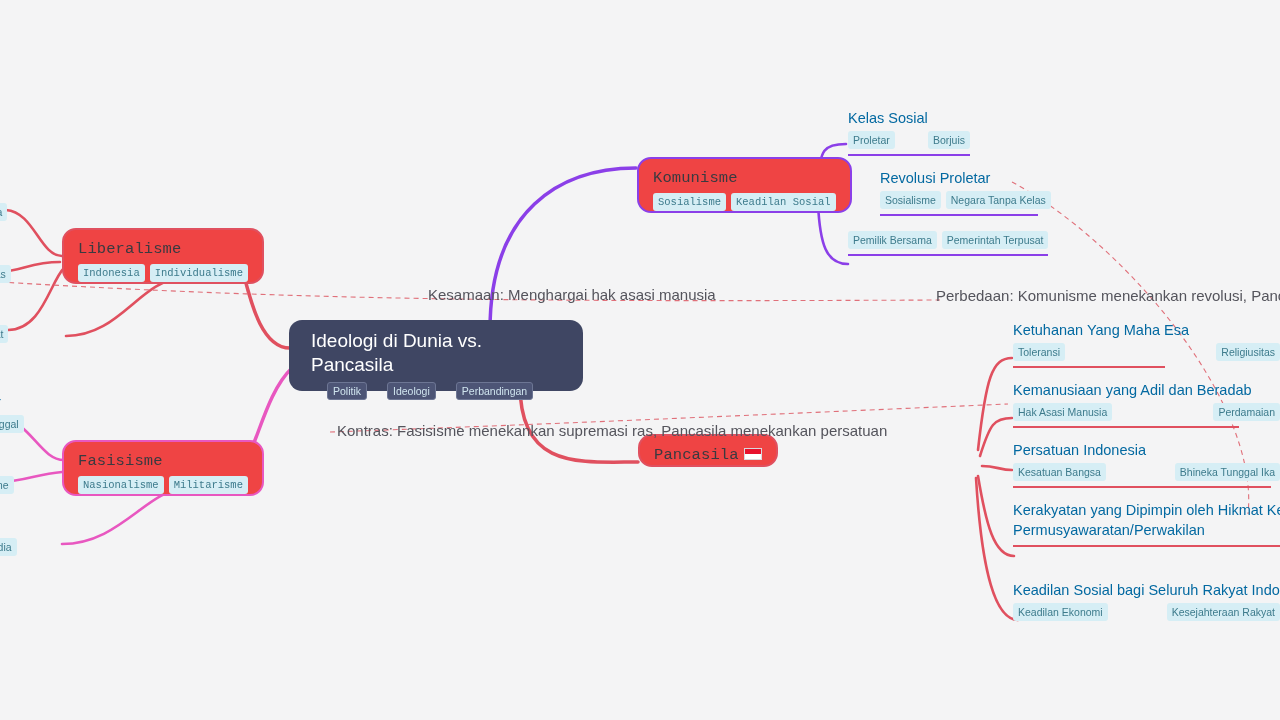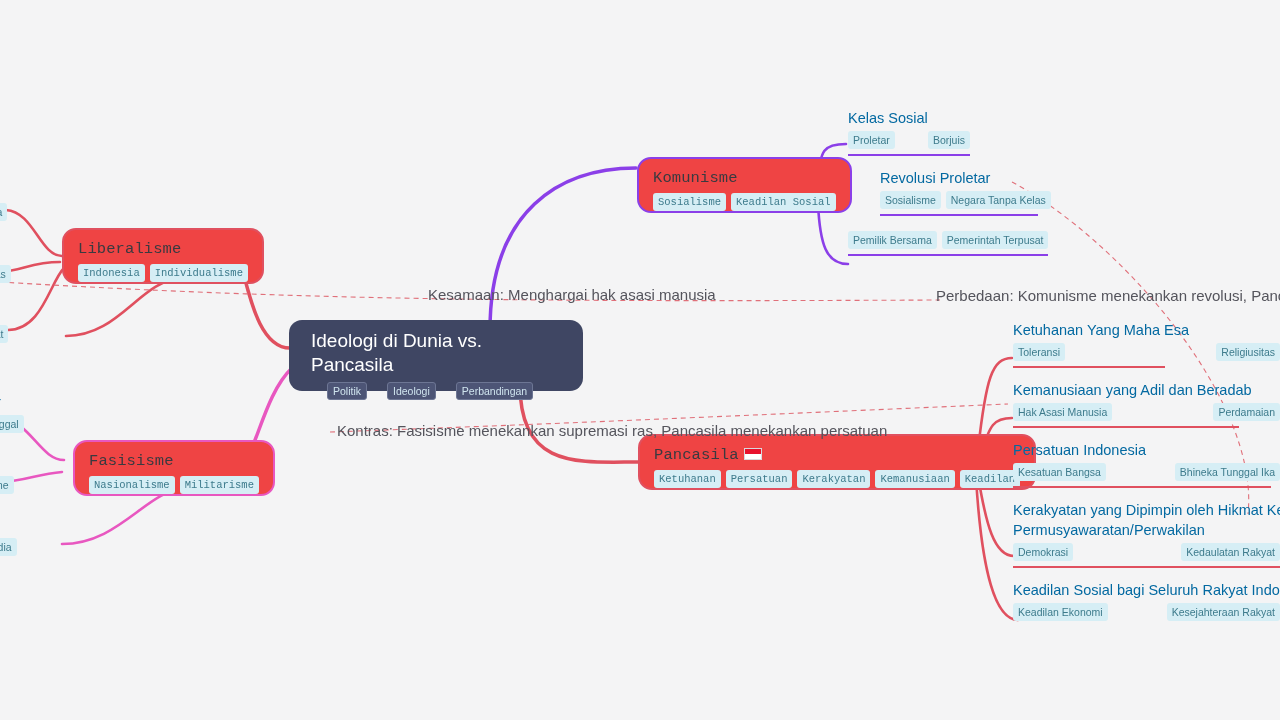--- a/index.html
+++ b/index.html
@@ -187,21 +187,21 @@
     <div class="tags">
       <span class="tag">ebas</span>
     </div>
   </div>
   <div class="leaf" style="left:-22px; top:322px;">
     <div class="tags">
       <span class="tag">apat</span>
     </div>
   </div>
 
-  <div class="card b-pink" style="left:62px; top:440px;margin-left:11px;">
+  <div class="card b-pink" style="left:62px; top:440px;">
     <div class="ttl">Fasisisme</div>
     <div class="tags">
       <span class="tag">Nasionalisme</span>
       <span class="tag">Militarisme</span>
     </div>
   </div>
 
   <div class="leaf" style="left:-12px; top:392px;">
     <div class="ttl">or</div>
     <div class="tags">
@@ -216,27 +216,20 @@
   <div class="leaf" style="left:-22px; top:535px;">
     <div class="tags">
       <span class="tag">Media</span>
     </div>
   </div>
 
   <div class="card b-red" style="left:638px; top:434px;">
     <div class="ttl">
       <span>Pancasila</span><span class="flag"><i class="t"></i><i class="b"></i></span>
     </div>
-    <div class="tags">
-      <span class="tag">Ketuhanan</span>
-      <span class="tag">Persatuan</span>
-      <span class="tag">Kerakyatan</span>
-      <span class="tag">Kemanusiaan</span>
-      <span class="tag">Keadilan</span>
-    </div>
   </div>
 
   <div class="leaf" style="left:1013px; top:380px; width:267px;">
     <div class="ttl">Kemanusiaan yang Adil dan Beradab</div>
     <div class="tags">
       <span class="tag">Hak Asasi Manusia</span>
       <span class="tag">Perdamaian</span>
     </div>
     <div class="rule rule-red" style="width:226px;"></div>
   </div>
@@ -255,24 +248,20 @@
     <div class="tags">
       <span class="tag">Kesatuan Bangsa</span>
       <span class="tag">Bhineka Tunggal Ika</span>
     </div>
     <div class="rule rule-red" style="width:258px;"></div>
   </div>
 
   <div class="leaf" style="left:1013px; top:500px; width:267px;">
     <div class="ttl two">Kerakyatan yang Dipimpin oleh Hikmat Kebij</div>
     <div class="ttl two">Permusyawaratan/Perwakilan</div>
-    <div class="tags">
-      <span class="tag">Demokrasi</span>
-      <span class="tag">Kedaulatan Rakyat</span>
-    </div>
     <div class="rule rule-red" style="width:267px;"></div>
   </div>
 
   <div class="leaf" style="left:1013px; top:580px; width:267px;">
     <div class="ttl">Keadilan Sosial bagi Seluruh Rakyat Indonesi</div>
     <div class="tags">
       <span class="tag">Keadilan Ekonomi</span>
       <span class="tag">Kesejahteraan Rakyat</span>
     </div>
   </div>

